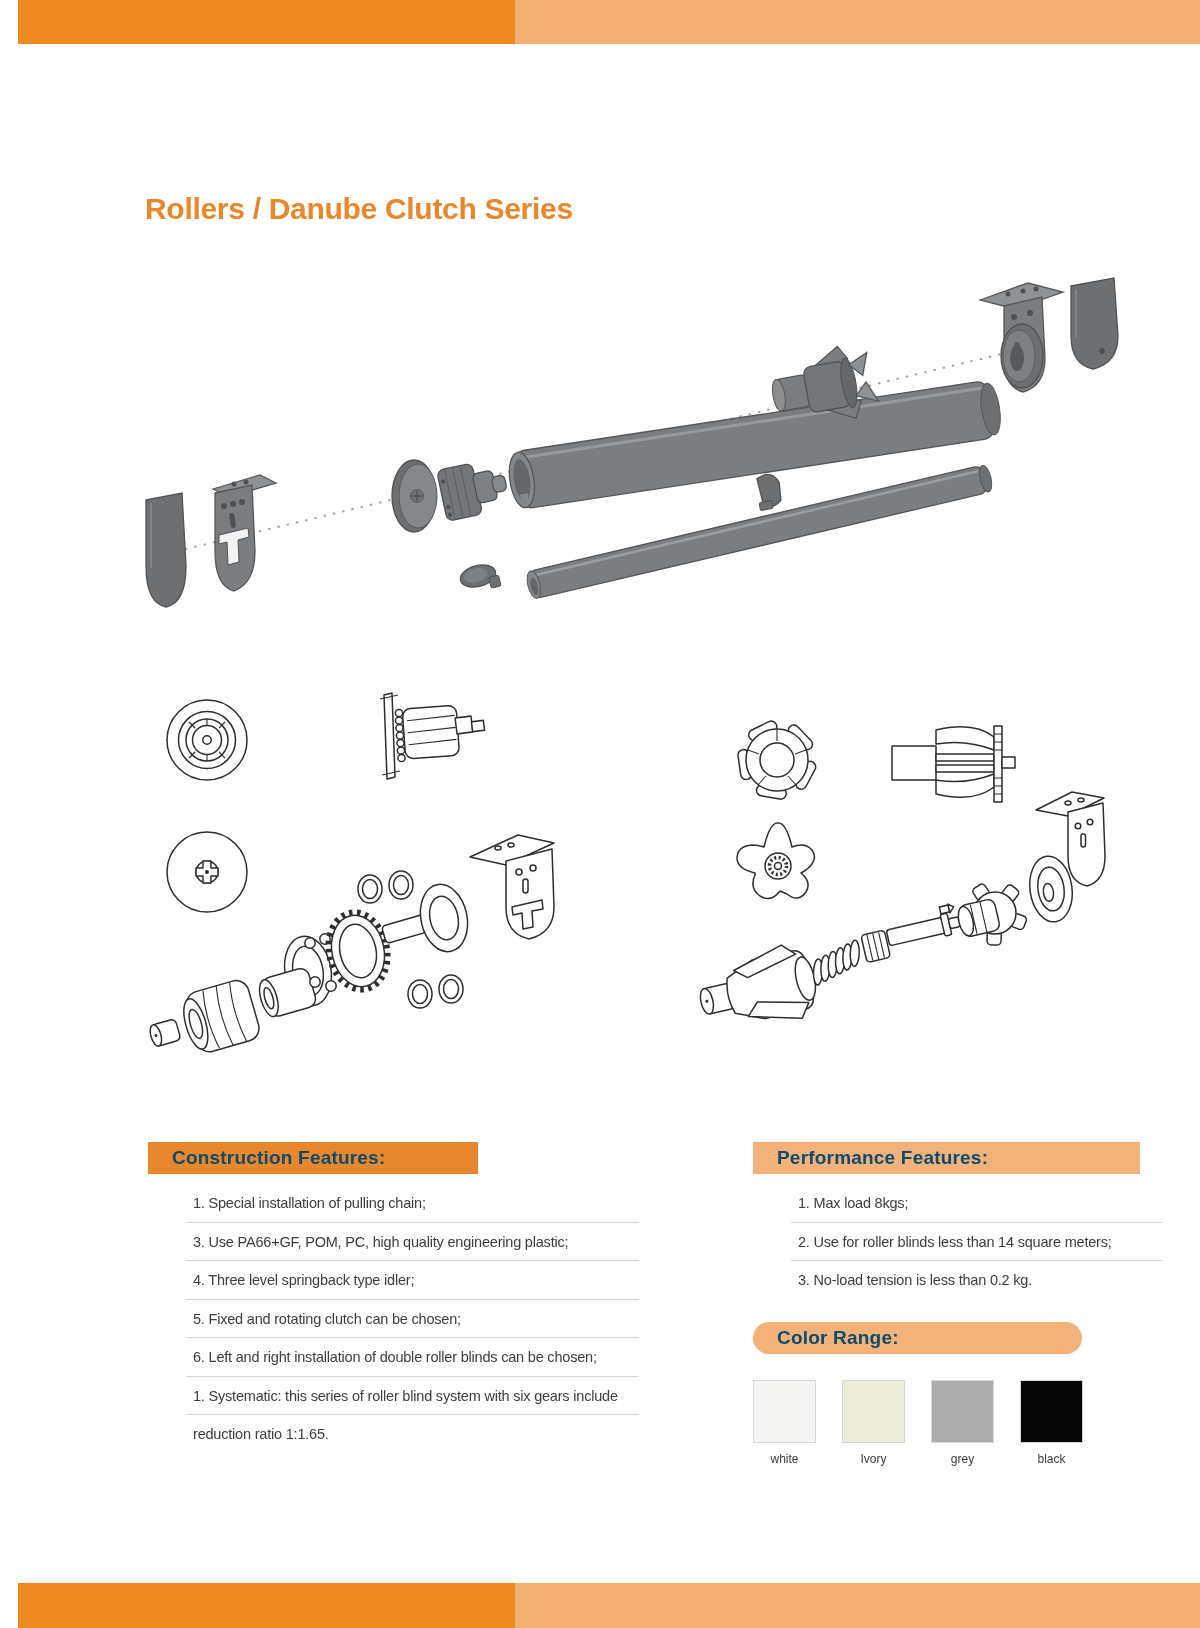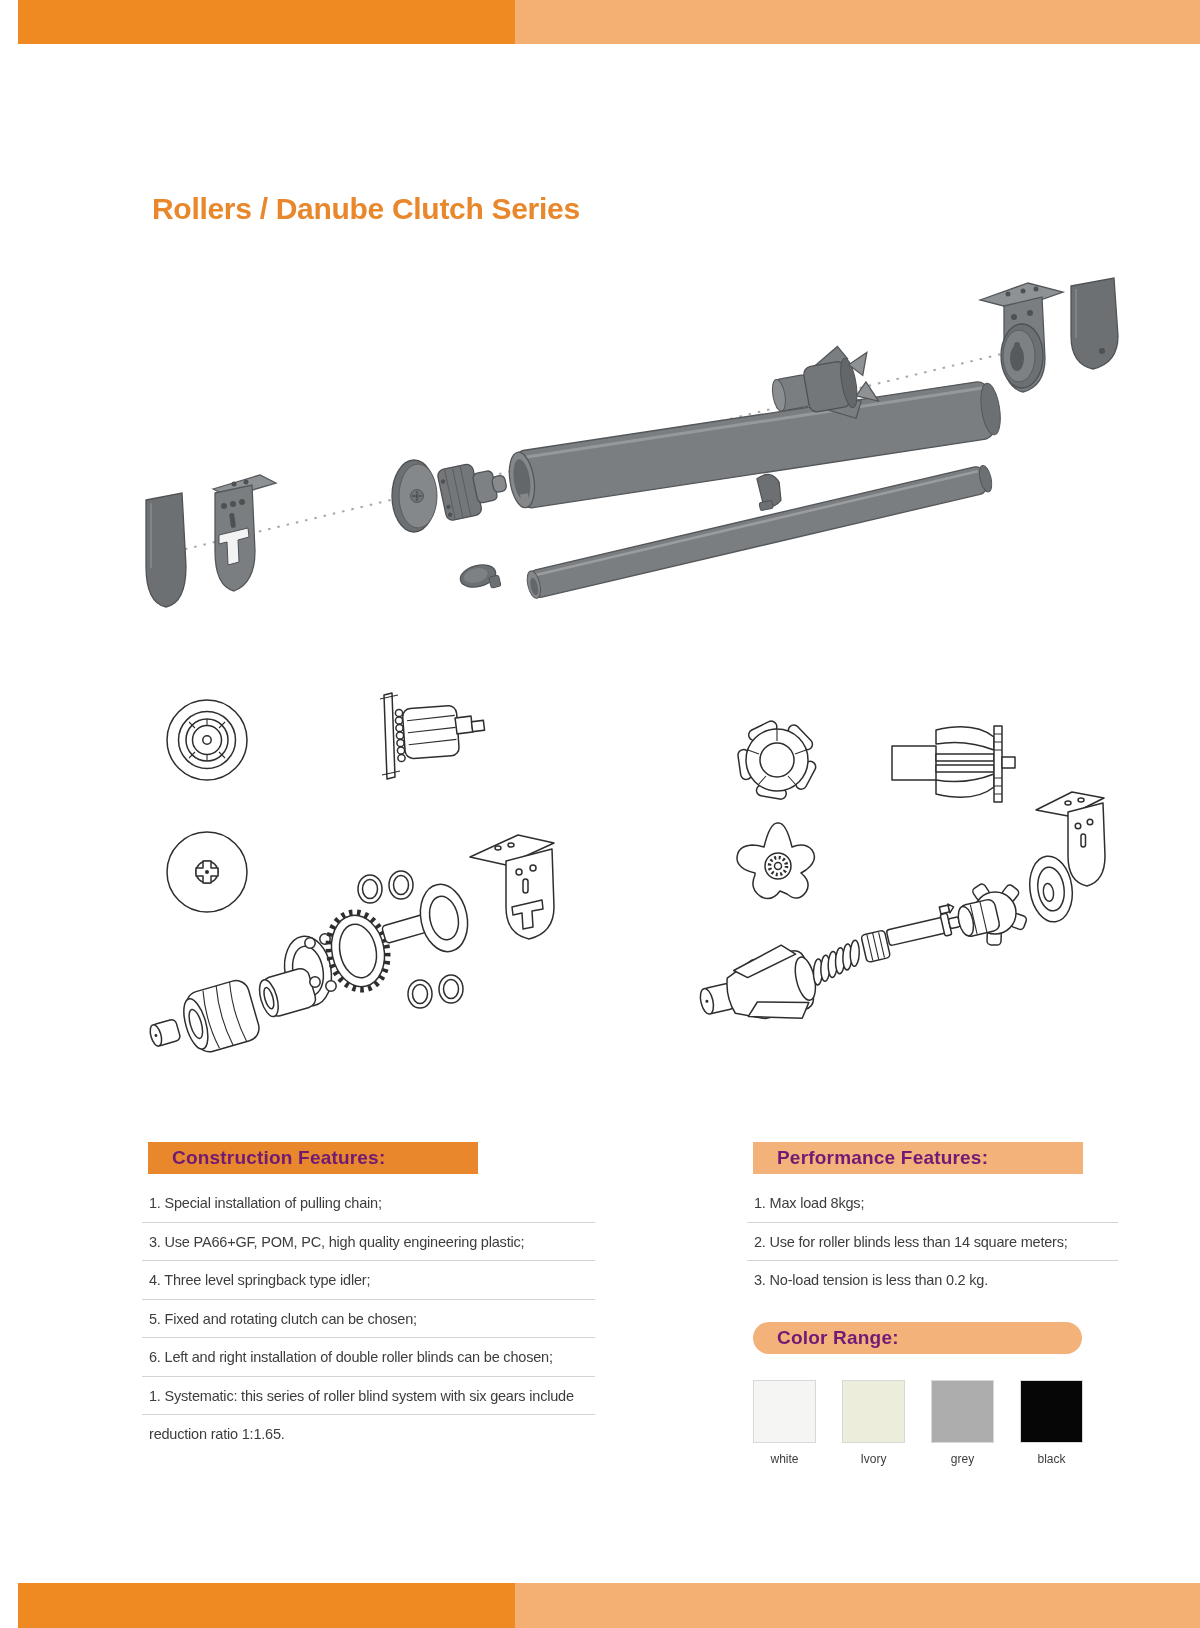--- a/index.html
+++ b/index.html
@@ -5,34 +5,34 @@
   html,body{margin:0;padding:0;background:#ffffff;}
   body{font-family:"Liberation Sans", sans-serif;}
   #page{position:relative;width:1200px;height:1628px;background:#ffffff;overflow:hidden;}
 
   .bar{position:absolute;left:18px;width:1182px;display:flex;}
   #top-bar{top:0;height:44px;}
   #bottom-bar{top:1583px;height:45px;}
   .bar-dark{width:497px;height:100%;}
   .bar-light{flex:1;height:100%;}
 
-  #page-title{position:absolute;left:152px;top:192px;font-size:30px;font-weight:bold;letter-spacing:-0.3px;}
+  #page-title{position:absolute;left:145px;top:192px;font-size:30px;font-weight:bold;letter-spacing:-0.3px;}
 
   .illus{position:absolute;}
   #main-illustration{left:130px;top:256px;width:1005px;height:362px;}
   #cluster-left{left:148px;top:655px;width:470px;height:400px;}
   #cluster-right{left:640px;top:670px;width:500px;height:395px;}
 
-  .sec-header{position:absolute;height:32px;line-height:32px;padding-left:24px;color:#701a75;
+  .sec-header{position:absolute;height:32px;line-height:32px;padding-left:24px;color:#0c4a6e;
     font-size:19px;font-weight:bold;letter-spacing:0.2px;box-sizing:border-box;}
   #construction-header{left:148px;top:1142px;width:330px;}
-  #performance-header{left:753px;top:1142px;width:330px;}
+  #performance-header{left:753px;top:1142px;width:387px;}
   #color-range-header{left:753px;top:1322px;width:329px;}
 
-  .feat-list{position:absolute;}
+  .feat-list{position:absolute;margin-left:44px;}
   #construction-list{left:142px;top:1184px;width:453px;}
   #performance-list{left:747px;top:1184px;width:371px;}
   .feat-row{box-sizing:border-box;height:38.5px;line-height:38px;border-bottom:1px solid #d4d4d4;
     font-size:14.5px;letter-spacing:-0.2px;color:#3d3d3d;white-space:nowrap;padding-left:7px;}
   .feat-row.last{border-bottom:none;}
 
   #swatch-row{position:absolute;left:753px;top:1380px;display:flex;gap:26px;}
   .swatch-cell{width:63px;text-align:center;}
   .swatch{width:63px;height:63px;border:1px solid #d8d8d8;box-sizing:border-box;}
   .swatch-label{margin-top:9px;font-size:12px;color:#3d3d3d;}

